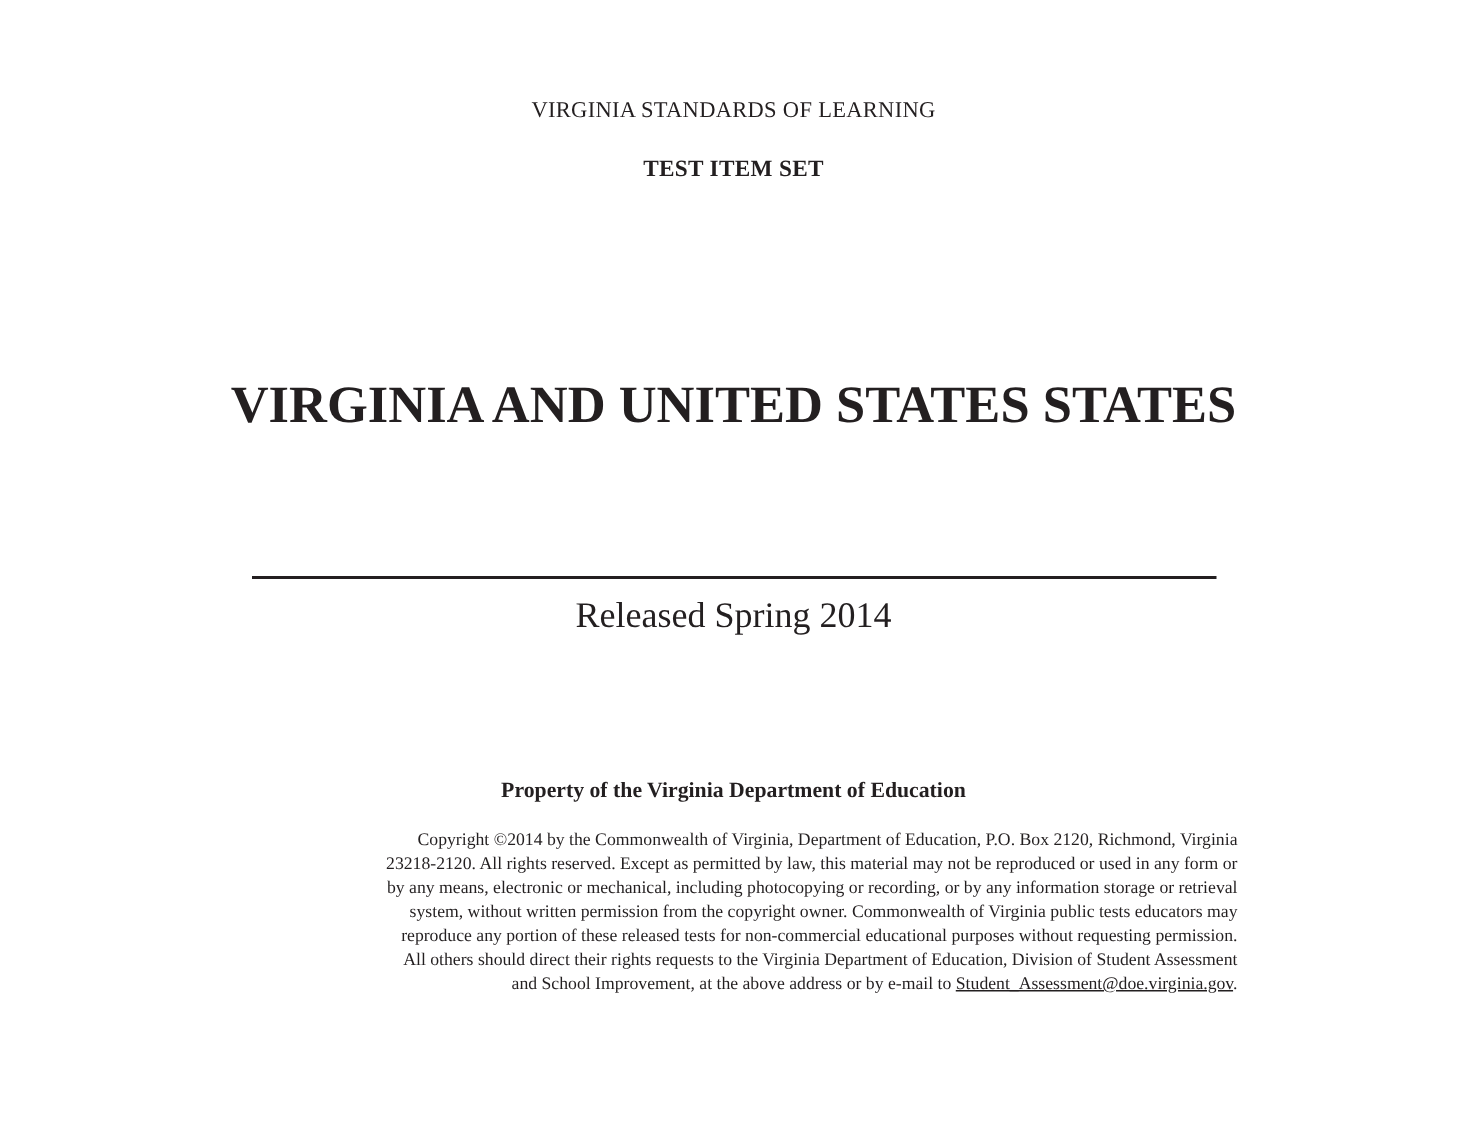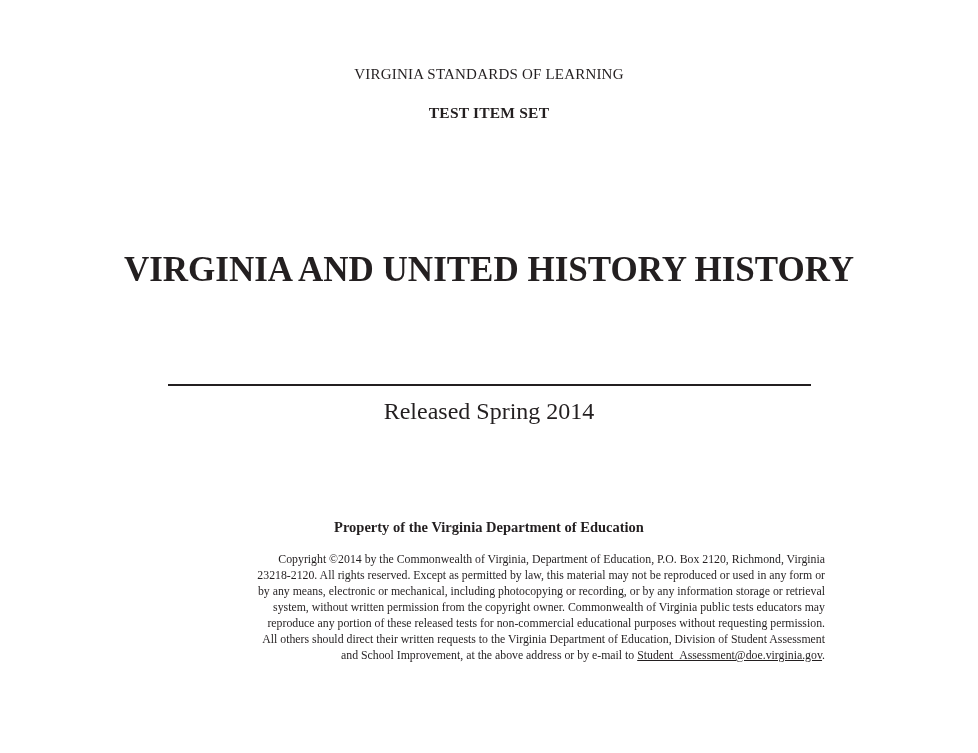--- a/index.html
+++ b/index.html
@@ -88,32 +88,32 @@
 </style>
 </head>
 <body>
 
 <div class="page">
 
   <div class="centered series-title">VIRGINIA STANDARDS OF LEARNING</div>
 
   <div class="centered doc-type">TEST ITEM SET</div>
 
-  <h1 class="centered main-title">VIRGINIA AND UNITED HISTORY HISTORY</h1>
+  <h1 class="centered main-title">VIRGINIA AND UNITED STATES STATES</h1>
 
 
   <div class="rule"></div>
 
   <div class="centered released">Released Spring 2014</div>
 
   <div class="centered property">Property of the Virginia Department of Education</div>
 
   <div class="copyright">
     <div class="cline">Copyright ©2014 by the Commonwealth of Virginia, Department of Education, P.O. Box 2120, Richmond, Virginia</div>
     <div class="cline">23218-2120. All rights reserved. Except as permitted by law, this material may not be reproduced or used in any form or</div>
     <div class="cline">by any means, electronic or mechanical, including photocopying or recording, or by any information storage or retrieval</div>
     <div class="cline">system, without written permission from the copyright owner. Commonwealth of Virginia public tests educators may</div>
     <div class="cline">reproduce any portion of these released tests for non-commercial educational purposes without requesting permission.</div>
-    <div class="cline">All others should direct their written requests to the Virginia Department of Education, Division of Student Assessment</div>
+    <div class="cline">All others should direct their rights requests to the Virginia Department of Education, Division of Student Assessment</div>
     <div class="cline"><span>and School Improvement, at the above address or by e-mail to </span><a class="email-link">Student_Assessment@doe.virginia.gov</a><span>.</span></div>
   </div>
 
 </div>
 
 </body></html>

